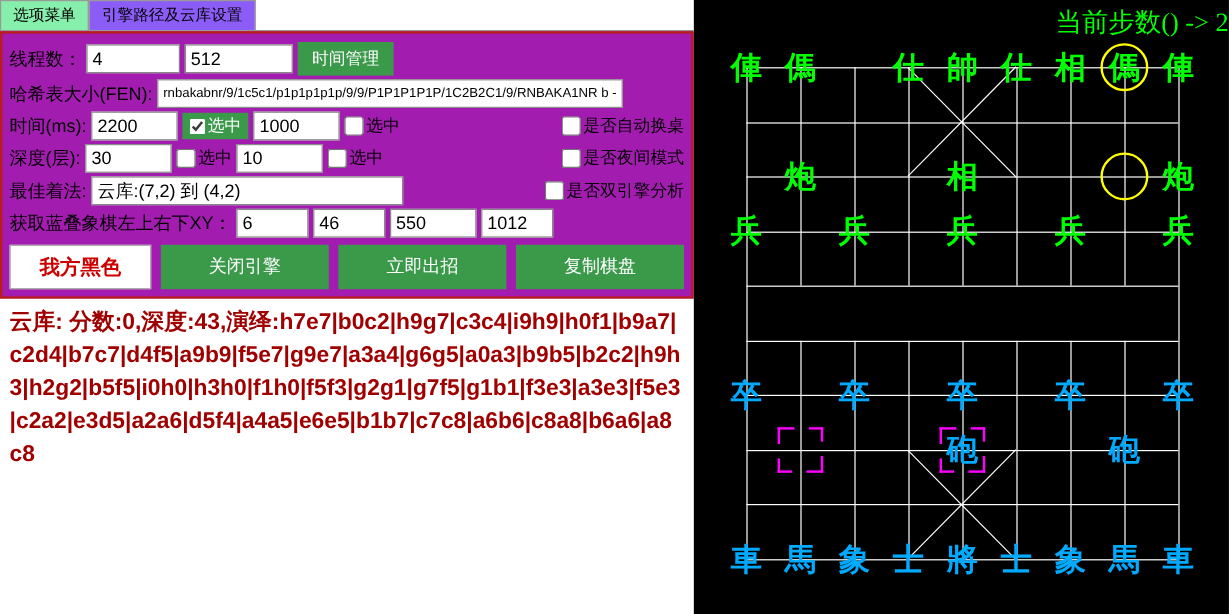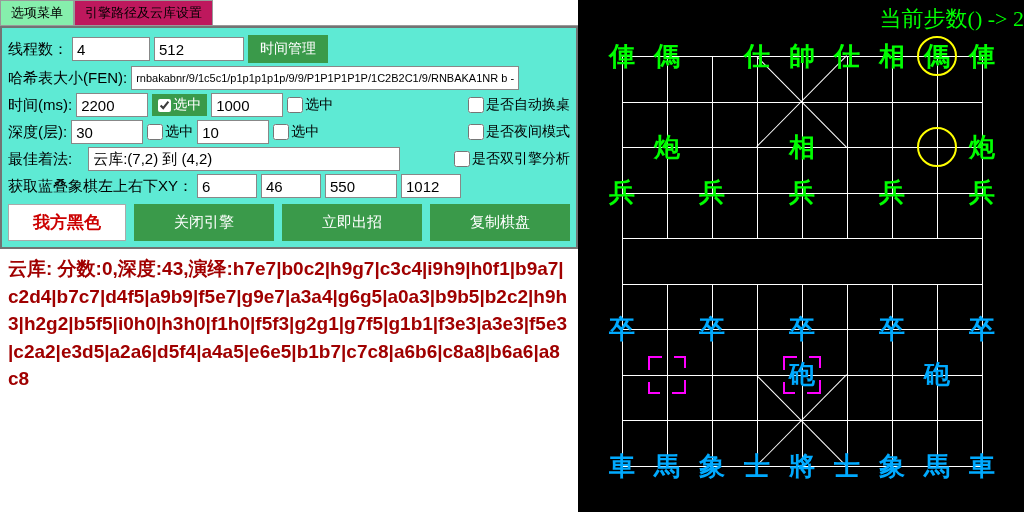--- a/index.html
+++ b/index.html
@@ -1,22 +1,22 @@
 <!DOCTYPE html>
 <html><head>
 <meta charset="utf-8">
 <style>
 * { box-sizing: border-box; margin: 0; padding: 0; }
 body { font-family: "Microsoft YaHei", SimSun, sans-serif; font-size: 14px; background: #000; width: 1024px; height: 512px; overflow: hidden; }
 .container { display: flex; width: 100%; height: 100%; }
 .left-panel { width: 580px; display: flex; flex-direction: column; background: #fff; border-right: 2px solid #000; }
 .tabs { background: #fff; border-bottom: 1px solid #999; display: flex; }
-.tab { padding: 3px 10px; background: #be185d; border: 1px solid #999; border-bottom: none; font-size: 13px; cursor: pointer; }
+.tab { padding: 3px 10px; background: #8b5cf6; border: 1px solid #999; border-bottom: none; font-size: 13px; cursor: pointer; }
 .tab.active { background: #86efac; }
-.controls { background: #5eead4; padding: 4px 6px; border: 2px solid #737373; }
+.controls { background: #a21caf; padding: 4px 6px; border: 2px solid #b91c1c; }
 .row { display: flex; align-items: center; margin: 3px 0; gap: 4px; }
 .lbl { font-size: 15px; color: #000; white-space: nowrap; }
 .inp { border: 1px solid #888; padding: 2px 4px; font-size: 15px; height: 24px; }
 .inp-sm { width: 72px; }
 .inp-fen { width: 388px; font-size: 11px; }
 .chk-wrap { display: flex; align-items: center; gap: 2px; font-size: 14px; color: #000; }
 .chk-wrap input { width: 16px; height: 16px; }
 .chk-selected { background: #3a9a4a; color: #fff; padding: 2px 6px; display: flex; align-items: center; gap: 2px; }
 .chk-selected input { accent-color: #fff; }
 .btn-time { background: #3a9a4a; color: #fff; border: none; padding: 5px 12px; font-size: 14px; cursor: pointer; }
@@ -91,21 +91,21 @@
             <span>选中</span>
           </label>
         <div style="flex:1"></div>
         <label class="chk-wrap">
             <input type="checkbox" style="">
             <span>是否夜间模式</span>
           </label>
       </div>
       <div class="row">
         <span class="lbl">最佳着法:</span>
-        <input class="inp" style="width: 312px; margin-left: 12px;" value="云库:(7,2) 到 (4,2)">
+        <input class="inp" style="width: 260px;" value="云库:(7,2) 到 (4,2)">
         <div style="flex:1"></div>
         <label class="chk-wrap">
             <input type="checkbox" style="">
             <span>是否双引擎分析</span>
           </label>
       </div>
       <div class="row">
         <span class="lbl">获取蓝叠象棋左上右下XY：</span>
         <input class="inp" style="width: 60px;" value="6">
         <input class="inp" style="width: 60px;" value="46">

